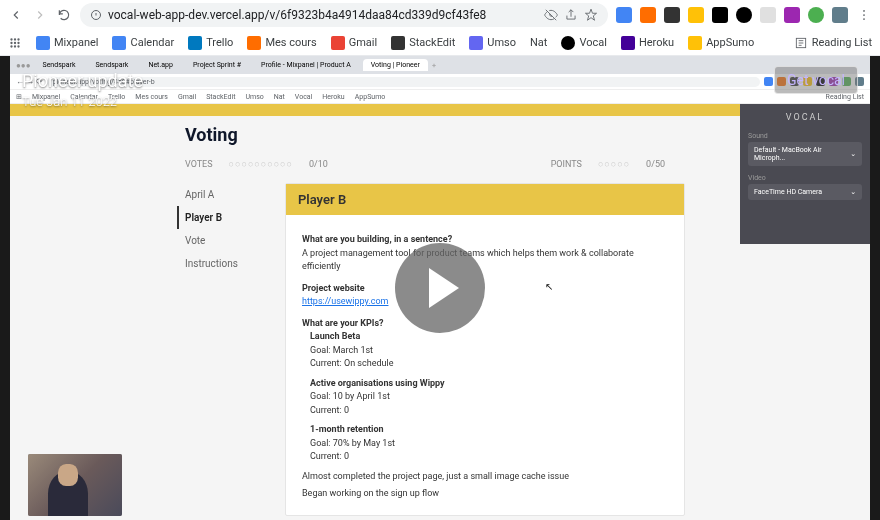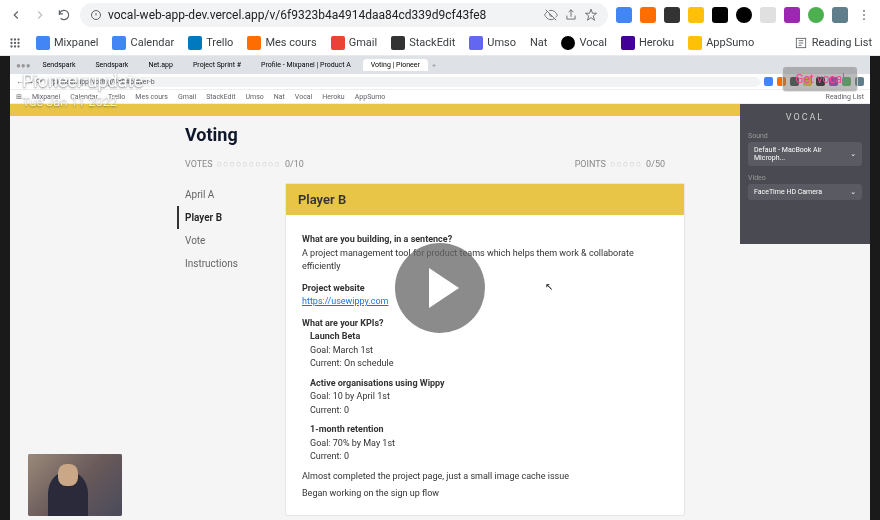--- a/index.html
+++ b/index.html
@@ -11,36 +11,36 @@
 .url-text{flex:1}
 .ext-icons{display:flex;gap:8px;align-items:center}
 .ext-icon{width:16px;height:16px;border-radius:3px}
 .bookmarks-bar{height:26px;display:flex;align-items:center;padding:0 8px;gap:14px;font-size:11px;color:#3c4043;border-bottom:1px solid #e8eaed}
 .bm-item{display:flex;align-items:center;gap:4px;cursor:pointer}
 .bm-icon{width:14px;height:14px}
 .bm-right{margin-left:auto}
 .video-area{position:relative;width:100%;height:calc(520px - 56px);background:#1a1a1a}
 .overlay-title{position:absolute;top:14px;left:22px;color:#fff;font-size:18px;font-weight:400;text-shadow:0 1px 2px rgba(0,0,0,.5);z-index:5}
 .overlay-date{position:absolute;top:38px;left:22px;color:#fff;font-size:13px;font-weight:300;text-shadow:0 1px 2px rgba(0,0,0,.5);z-index:5}
-.get-vocal{position:absolute;top:10px;right:22px;background:rgba(120,120,120,.5);border:1px solid rgba(255,255,255,.6);color:#ec4899;padding:5px 12px;border-radius:4px;font-size:12px;z-index:5;cursor:pointer}
+.get-vocal{position:absolute;top:10px;right:22px;background:rgba(120,120,120,.5);border:1px solid rgba(255,255,255,.6);color:#c4b5fd;padding:5px 12px;border-radius:4px;font-size:14px;z-index:5;cursor:pointer}
 .inner-screenshot{position:absolute;top:0;left:10px;right:10px;bottom:0;background:#fff;overflow:hidden}
 .inner-chrome{height:18px;background:#dee1e6;display:flex;align-items:center;padding:0 6px;font-size:8px;gap:4px}
 .inner-tab{background:#fff;padding:2px 8px;border-radius:4px 4px 0 0;font-size:7px;display:flex;align-items:center;gap:3px}
 .inner-tab.inactive{background:transparent}
 .inner-url-bar{height:16px;background:#fff;display:flex;align-items:center;padding:0 6px;font-size:8px;color:#5f6368;gap:4px;border-bottom:1px solid #eee}
 .inner-url-field{flex:1;background:#f1f3f4;border-radius:8px;padding:1px 6px;font-size:7px}
 .inner-ext{display:flex;gap:4px}
 .inner-ext-i{width:9px;height:9px;border-radius:2px}
 .inner-bookmarks{height:14px;background:#fff;display:flex;align-items:center;padding:0 6px;font-size:7px;color:#5f6368;gap:10px;border-bottom:1px solid #eee}
 .inner-content{display:flex;background:#f5f5f5;height:calc(100% - 48px);position:relative}
 .yellow-bar{position:absolute;top:0;left:0;right:0;height:12px;background:#e8c547}
 .main-col{margin-left:175px;width:500px;padding-top:20px}
 .voting-title{font-size:18px;font-weight:700;color:#0f172a;margin-bottom:14px}
 .stats-row{display:flex;justify-content:space-between;font-size:9px;color:#888;margin-bottom:14px;padding-right:20px}
-.stat-label{display:flex;align-items:center;gap:4px}
+.stat-label{display:flex;align-items:center;gap:16px}
 .dots{color:#ccc;letter-spacing:1px}
 .content-flex{display:flex;gap:0}
 .sidebar{width:100px;font-size:10px}
 .sidebar-item{padding:6px 0;color:#666;cursor:pointer}
 .sidebar-item.active{color:#222;font-weight:600;border-left:2px solid #333;padding-left:6px;margin-left:-8px}
 .detail-panel{flex:1;background:#fff;border:1px solid #e5e5e5;border-radius:2px}
 .panel-header{background:#e8c547;padding:8px 12px;font-size:13px;font-weight:600;color:#333}
 .panel-body{padding:10px 16px;font-size:9px;color:#333;line-height:1.5}
 .q{font-weight:700;margin-top:8px}
 .a{margin-bottom:4px}

